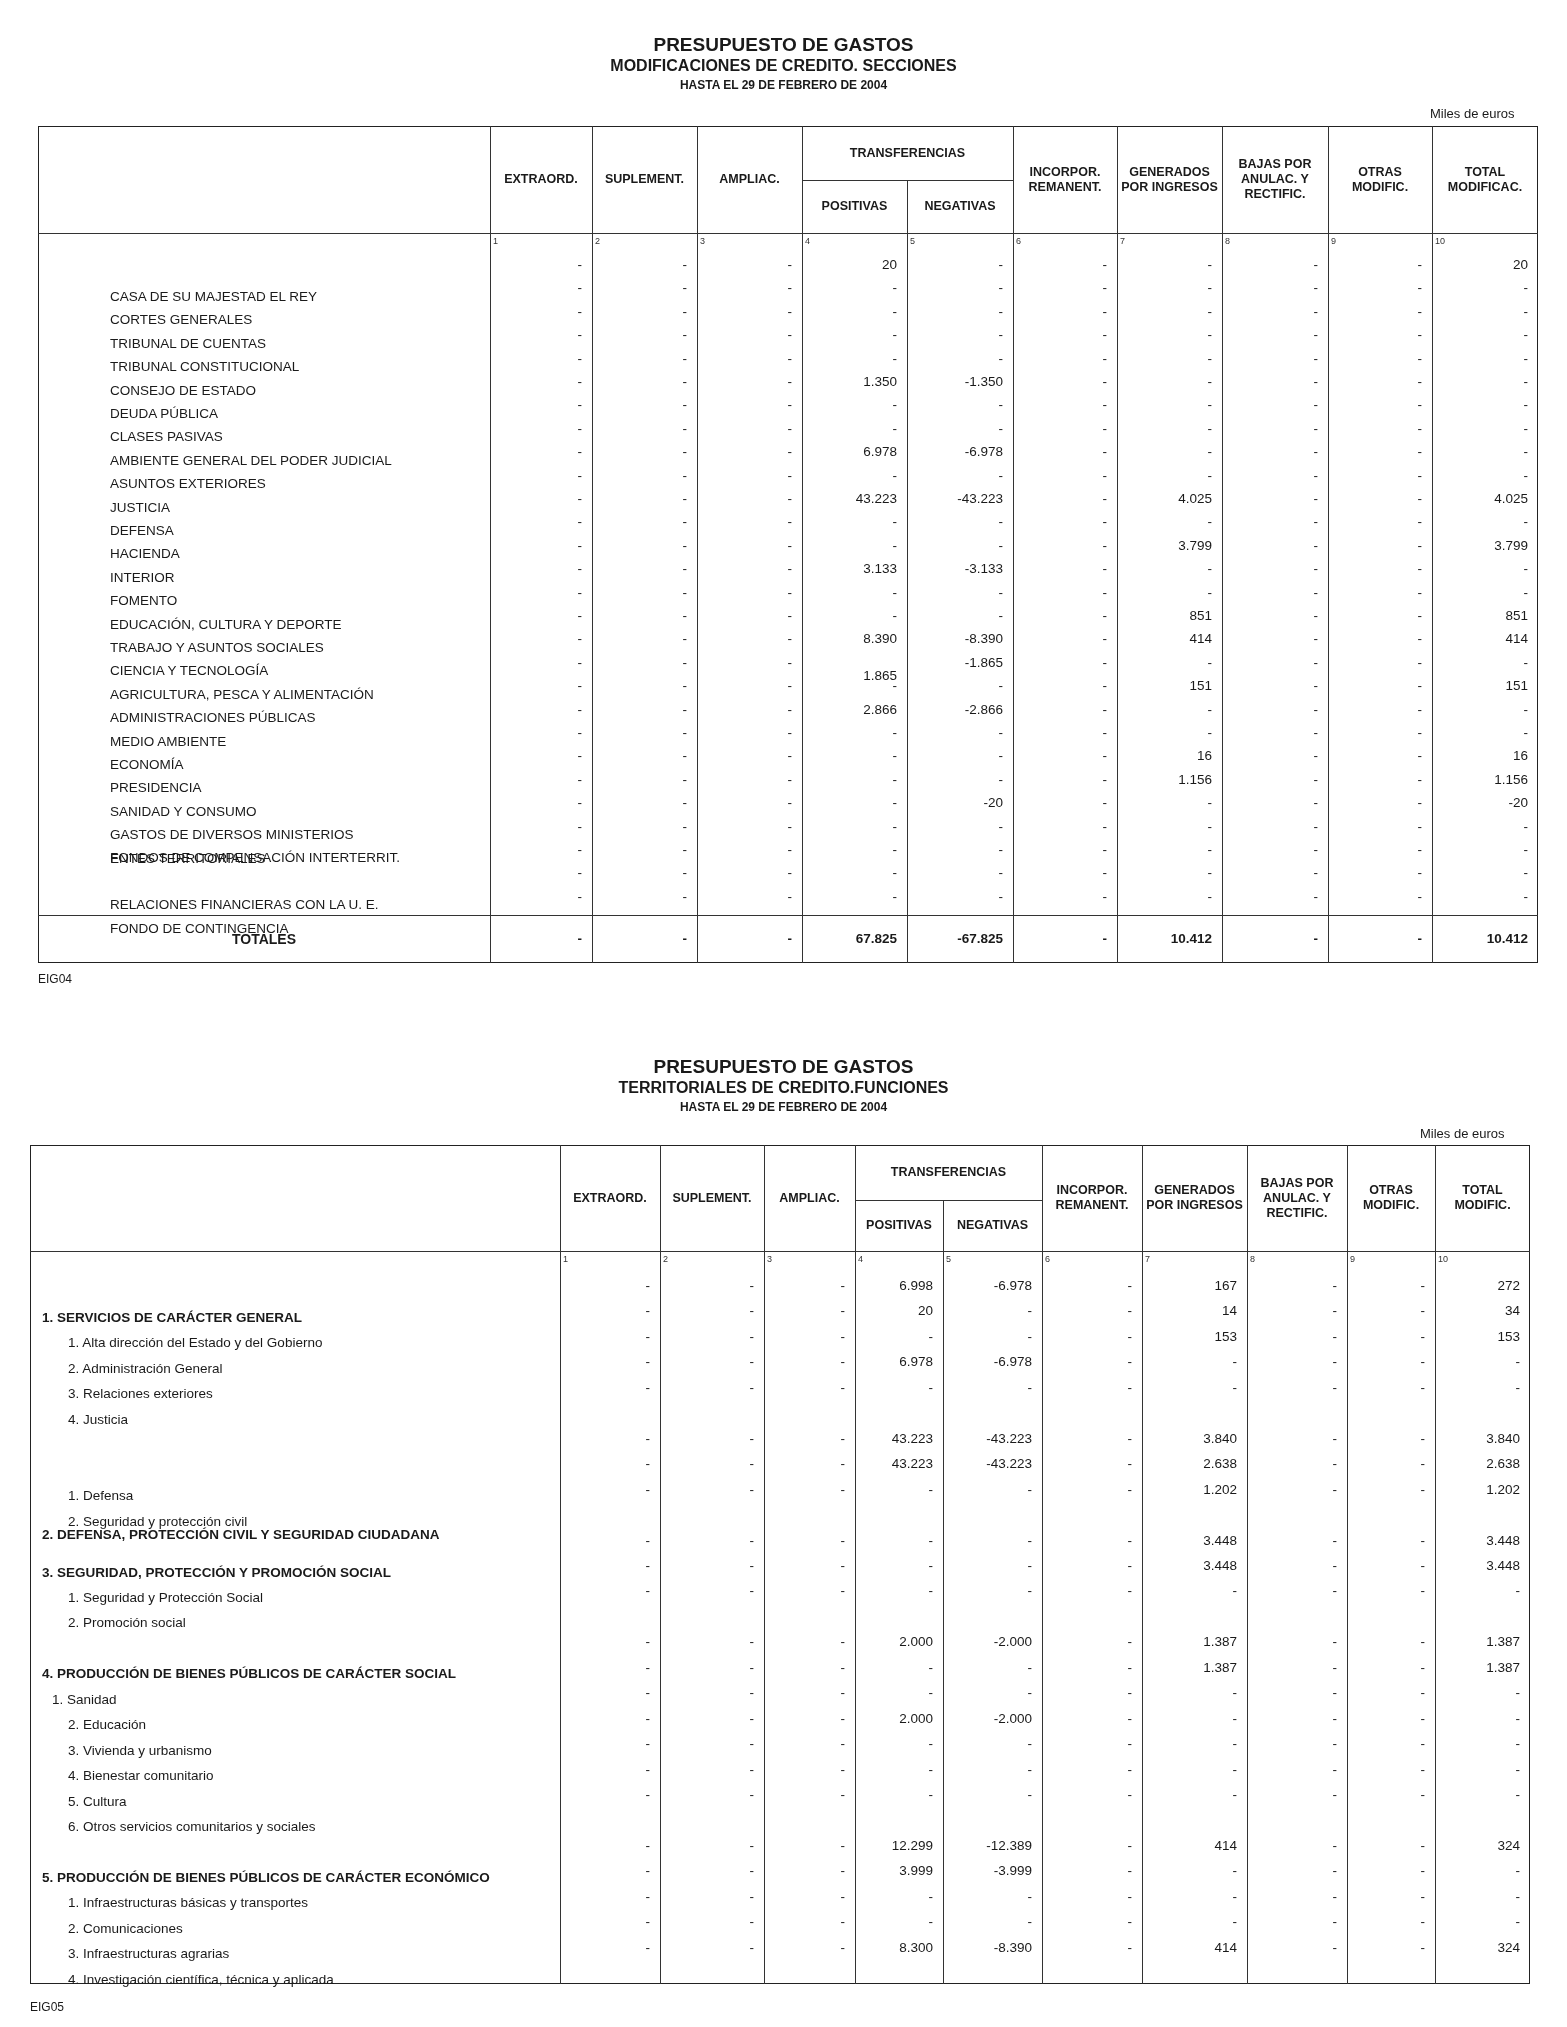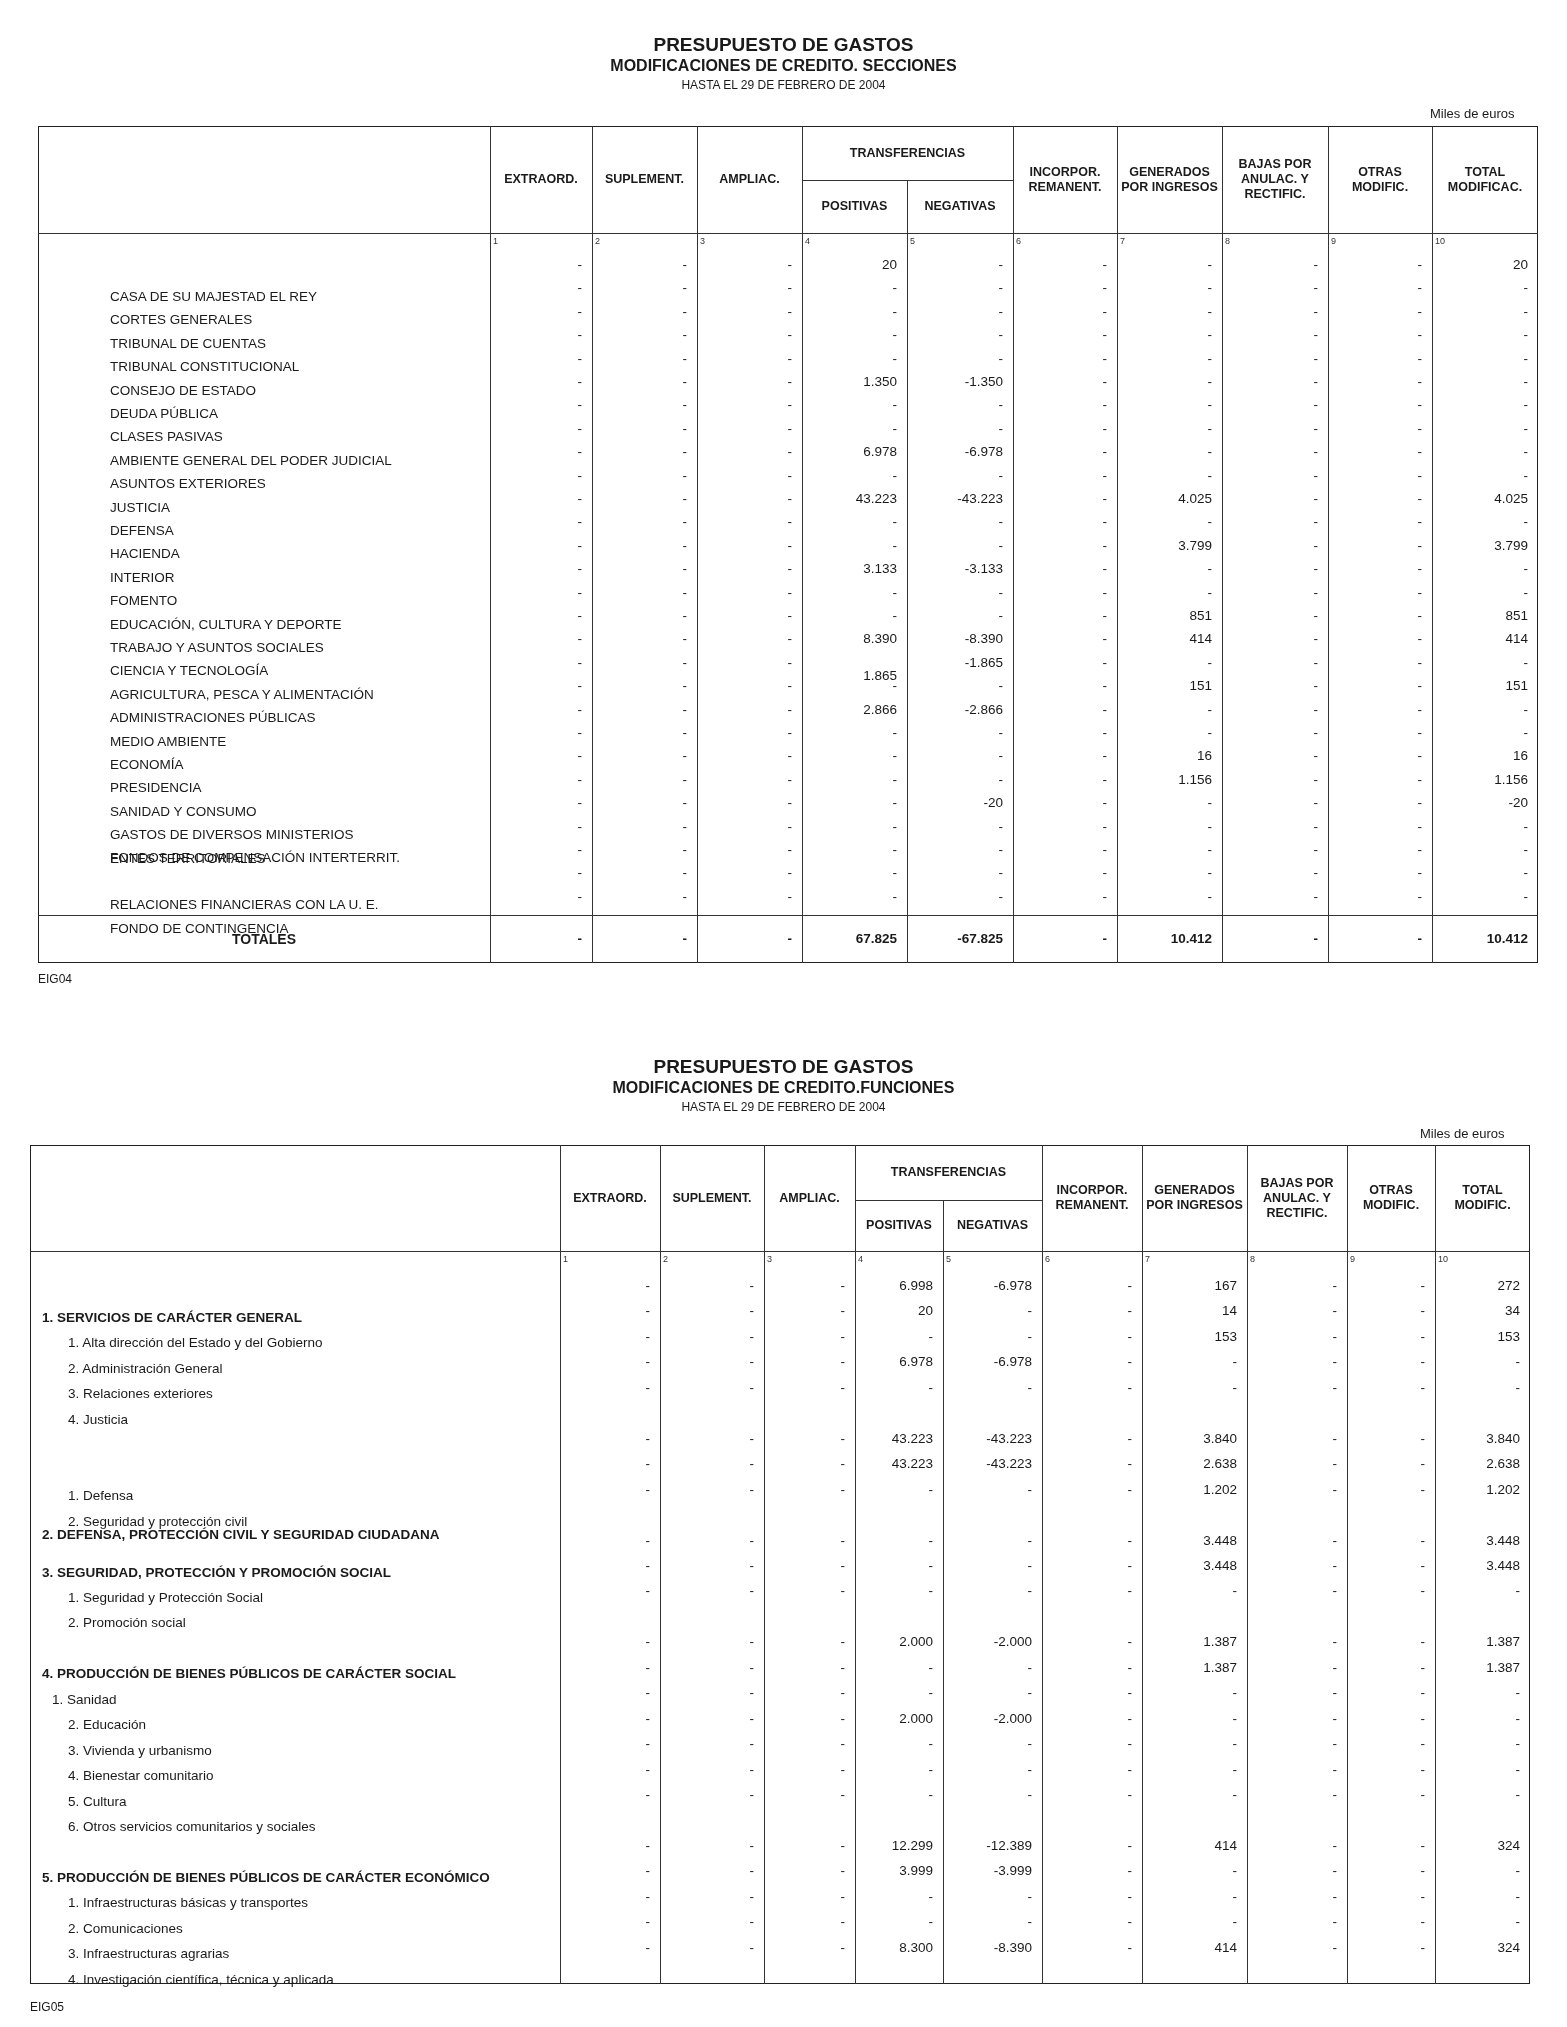--- a/index.html
+++ b/index.html
@@ -1,20 +1,20 @@
 <!DOCTYPE html>
 <html><head>
 <meta charset="utf-8">
 <style>
   html, body { margin:0; padding:0; background:#ffffff; }
   body { width:1567px; height:2027px; position:relative; font-family:"Liberation Sans", sans-serif; color:#1a1a1a; overflow:hidden; }
   .title-block { position:absolute; left:0; width:1567px; text-align:center; }
   .t1 { font-weight:bold; font-size:19px; line-height:22px; }
   .t2 { font-weight:bold; font-size:16px; line-height:20px; }
-  .t3 { font-weight:normal; font-size:12px; line-height:16px; }
+  .t3 { font-weight:bold; font-size:12px; line-height:16px; }
   .units { position:absolute; font-size:13px; }
   .code { position:absolute; font-size:12px; }
   .tbl { position:absolute; border:1.5px solid #222; box-sizing:border-box; }
   .vline { position:absolute; width:0; border-left:1px solid #333; }
   .hline { position:absolute; height:0; border-top:1.5px solid #333; }
   .hdr { position:absolute; font-weight:bold; font-size:12.5px; text-align:center; line-height:15px; display:flex; align-items:center; justify-content:center; }
   .colnum { position:absolute; font-size:9px; color:#333; }
   .row-label { position:absolute; font-size:13.5px; white-space:nowrap;margin-top:32px; }
   .row-label.bold { font-weight:bold; }
   .cell { position:absolute; font-size:13.5px; text-align:right; white-space:nowrap; }
@@ -378,21 +378,21 @@
     <div class="cell bold" style="left: 697px; width: 95px; top: 931px;">-</div>
     <div class="cell bold" style="left: 802px; width: 95px; top: 931px;">67.825</div>
     <div class="cell bold" style="left: 907px; width: 96px; top: 931px;">-67.825</div>
     <div class="cell bold" style="left: 1013px; width: 94px; top: 931px;">-</div>
     <div class="cell bold" style="left: 1117px; width: 95px; top: 931px;">10.412</div>
     <div class="cell bold" style="left: 1222px; width: 96px; top: 931px;">-</div>
     <div class="cell bold" style="left: 1328px; width: 94px; top: 931px;">-</div>
     <div class="cell bold" style="left: 1432px; width: 96px; top: 931px;">10.412</div>
     <div class="code" style="left: 38px; top: 972px;">EIG04</div>
     <div class="title-block t1" style="top: 1056px;">PRESUPUESTO DE GASTOS</div>
-    <div class="title-block t2" style="top: 1078px;">MODIFICACIONES DE CREDITO.FUNCIONES</div>
+    <div class="title-block t2" style="top: 1078px;">TERRITORIALES DE CREDITO.FUNCIONES</div>
     <div class="title-block t3" style="top: 1099px;">HASTA EL 29 DE FEBRERO DE 2004</div>
     <div class="units" style="left: 1420px; top: 1126px;">Miles de euros</div>
     <div class="tbl" style="left: 30px; top: 1145px; width: 1500px; height: 839px;"></div>
     <div class="hline" style="left: 30px; top: 1251px; width: 1500px;"></div>
     <div class="vline" style="left: 560px; top: 1145px; height: 839px;"></div>
     <div class="vline" style="left: 660px; top: 1145px; height: 839px;"></div>
     <div class="vline" style="left: 764px; top: 1145px; height: 839px;"></div>
     <div class="vline" style="left: 855px; top: 1145px; height: 839px;"></div>
     <div class="vline" style="left: 943px; top: 1200px; height: 784px;"></div>
     <div class="vline" style="left: 1042px; top: 1145px; height: 839px;"></div>

